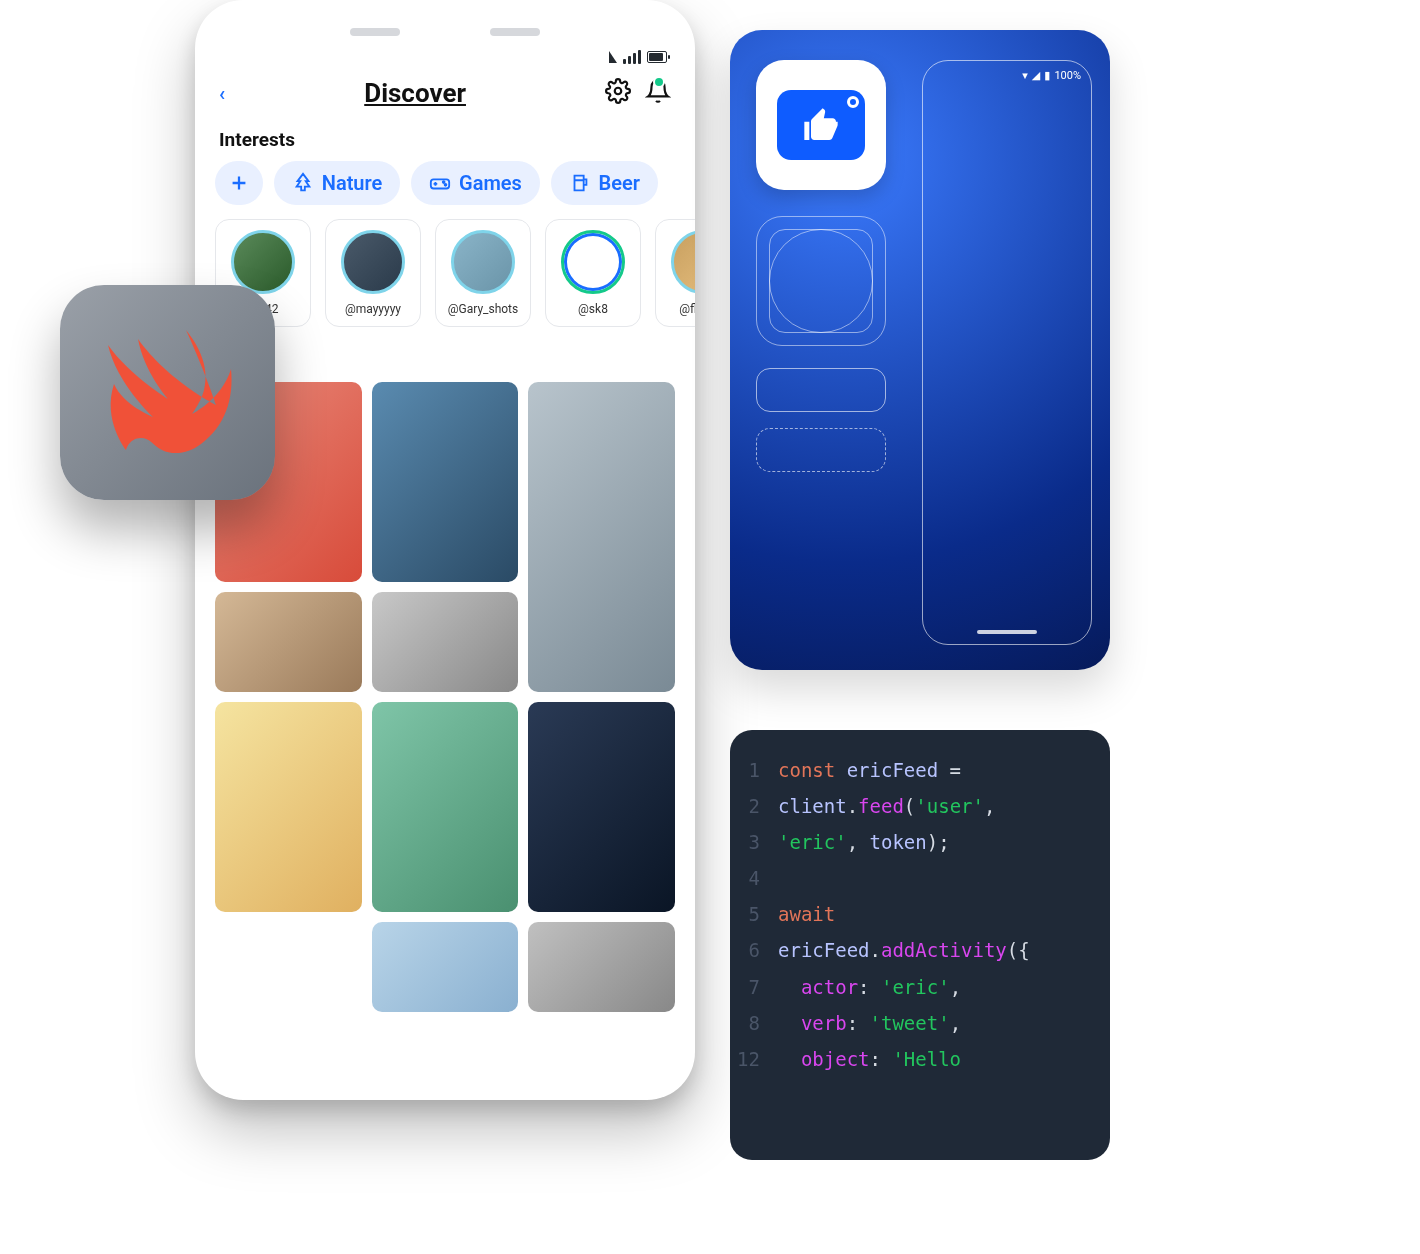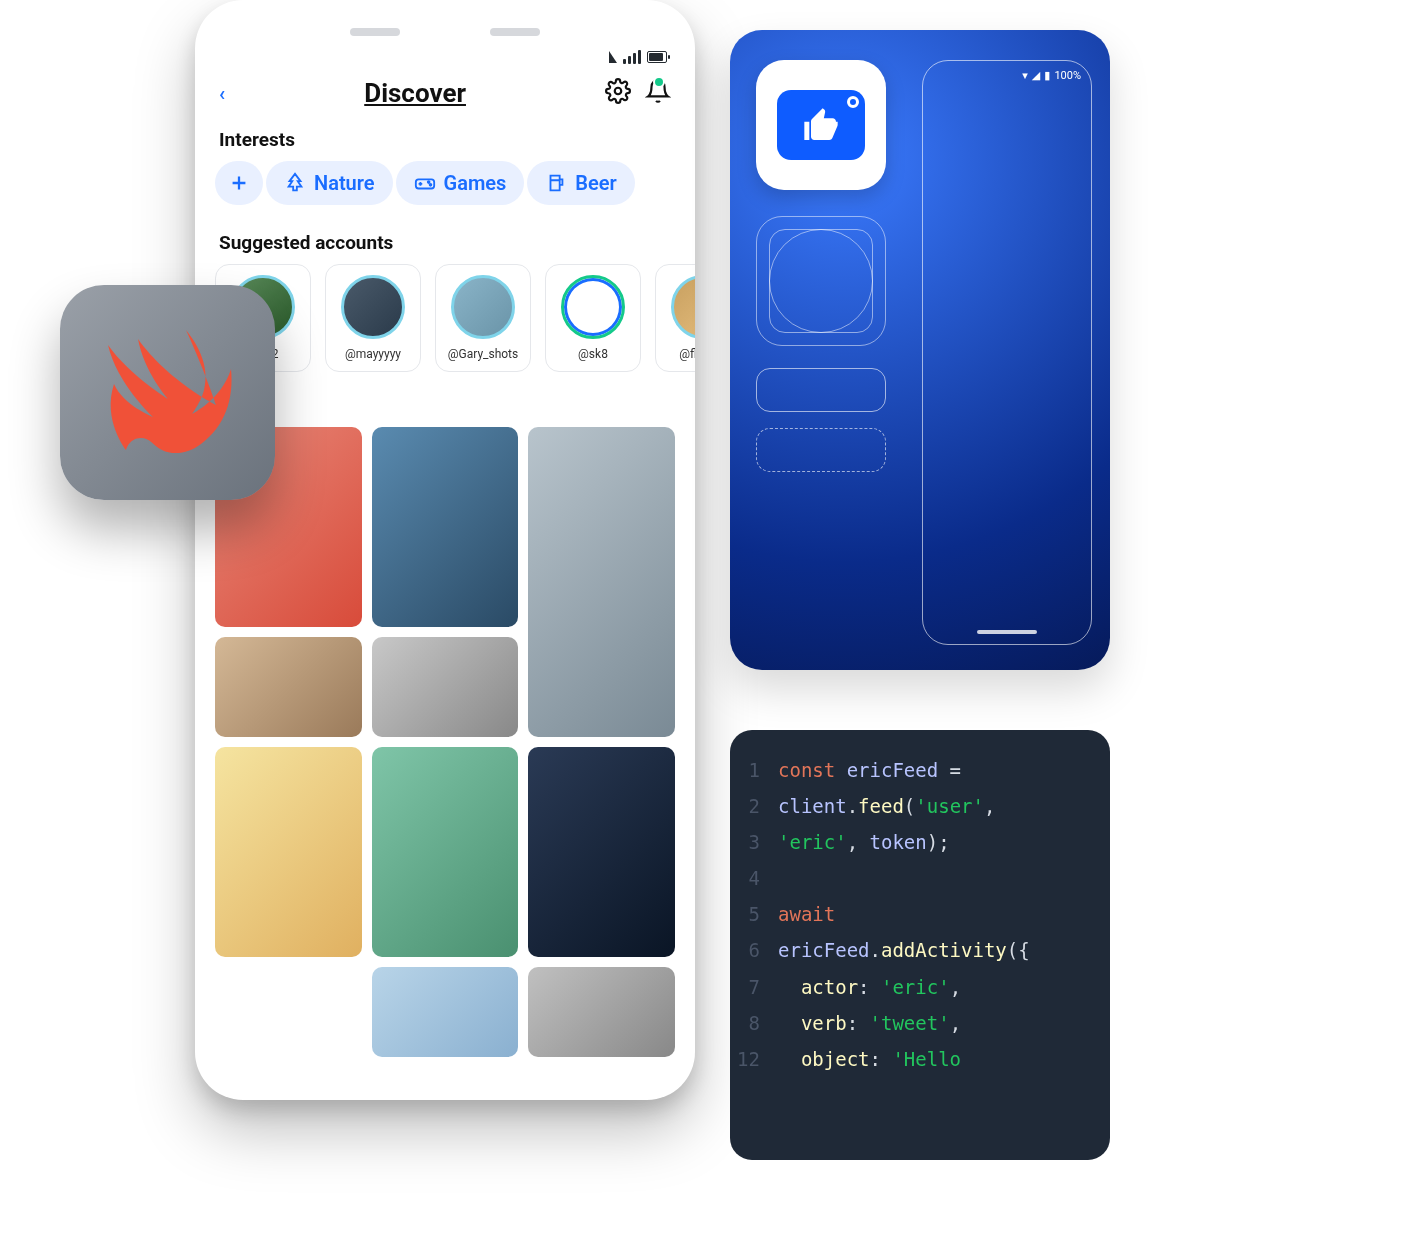--- a/index.html
+++ b/index.html
@@ -53,21 +53,21 @@
 }
 .back-chevron { color:#1a6dff; font-size:20px; font-weight:600; }
 .app-title { flex:1; text-align:center; font-size:26px; font-weight:700; color:#111;text-decoration:underline; }
 .header-icons { display:flex; gap:14px; align-items:center; }
 .gear-icon,.bell-icon { width:26px;height:26px;color:#111; }
 .bell-wrap { position:relative; }
 .bell-dot { position:absolute; top:-2px; left:8px; width:12px;height:12px;background:#14c98a;border-radius:50%;border:2px solid #fff; }
 
 .section-label { font-size:19px; font-weight:700; color:#111; padding: 12px 24px 10px 24px; }
 
-.chips { display:flex; gap:3px; padding:0 37px 14px 20px; overflow:hidden; }
+.chips { display:flex; gap:3px; padding:0 37px 14px 20px; overflow:hidden;justify-content:space-between; }
 .chip {
   display:flex; align-items:center; gap:8px;
   padding:10px 18px; border-radius:999px;
   background:#e9f0ff; color:#1a6dff;
   font-size:20px; font-weight:600; white-space:nowrap;
 }
 .chip.add { padding:10px 13px; background:#e9f0ff; }
 .chip svg { width:22px;height:22px; }
 
 .accounts { display:flex; gap:14px; padding:0 20px 16px 20px; overflow:hidden; }
@@ -142,21 +142,21 @@
   position:absolute; top:730px; left:730px;
   width:380px; height:430px;
   border-radius:22px; background:#1f2937;
   padding:22px 0; overflow:hidden;
   font-family:ui-monospace,Menlo,monospace;
   font-size:19px; line-height:1.9;
 }
 .codecard .line { display:flex; }
 .codecard .ln { width:48px;text-align:right;color:#4a5568;padding-right:18px; }
 .codecard .code { color:#d6dbe3;white-space:pre; }
-.tok-kw{color:#e27559;text-align:right;} .tok-id{color:#b8c4ff;} .tok-str{color:#22c55e;} .tok-punc{color:#d6dbe3;} .tok-prop{color:#fef9c3;}
+.tok-kw{color:#e27559;text-align:right;} .tok-id{color:#b8c4ff;} .tok-str{color:#22c55e;} .tok-punc{color:#d6dbe3;} .tok-prop{color:#d946ef;}
 
 </style>
 </head>
 <body>
 
 <div class="phone">
   <div class="phone-top">
     <span class="pill"></span>
       <span class="pill"></span>
   </div>
@@ -216,21 +216,20 @@
     </span>
     <span class="chip">
       <svg viewBox="0 0 24 24" fill="none" stroke="#1a6dff" stroke-width="2">
           <path d="M6 4h10v16H6zM16 8h3v6h-3"></path>
           <path d="M6 9h10"></path>
         </svg>
       <span>Beer</span>
     </span>
   </div>
 
-  <div class="section-label">Suggested accounts</div>
 
   <div class="accounts">
     <div class="account">
       <span class="avatar ring" style="background:linear-gradient(135deg,#5a8a5a,#2a5a2a)"></span>
       <span class="handle">ey_42</span>
     </div>
     <div class="account">
       <span class="avatar ring" style="background:linear-gradient(135deg,#4a5a6a,#2a3a4a)"></span>
       <span class="handle">@mayyyyy</span>
     </div>

